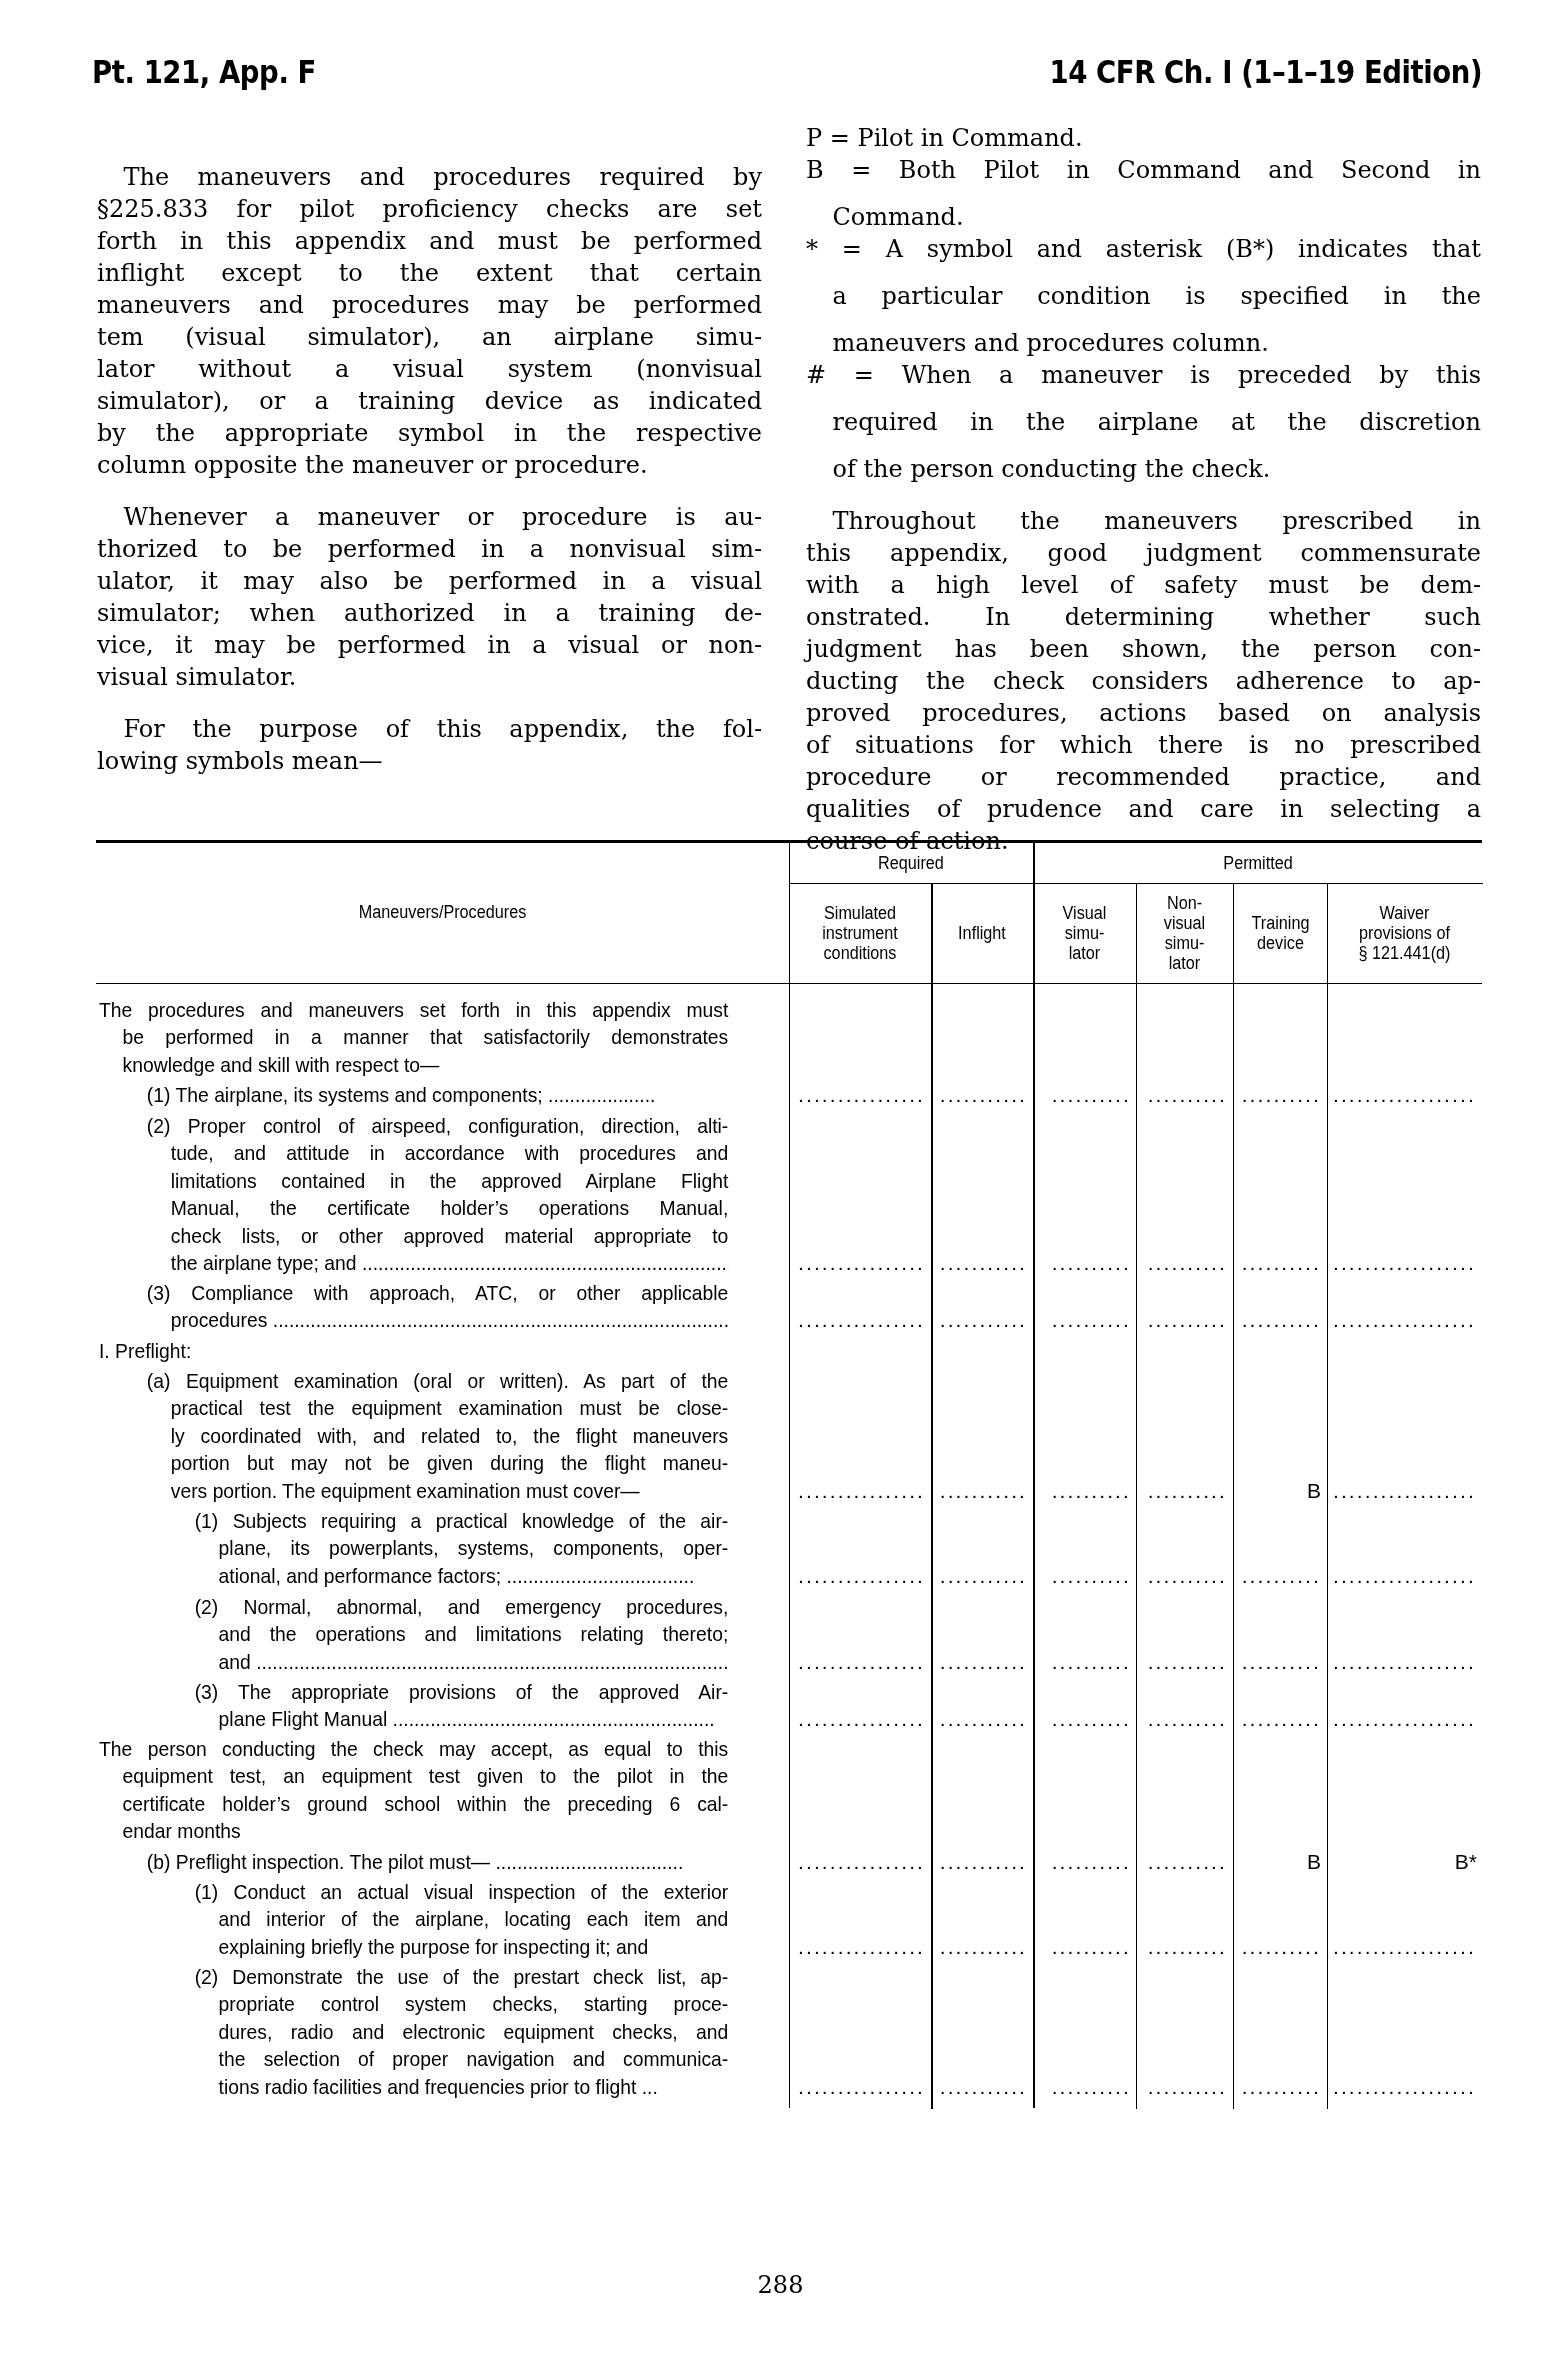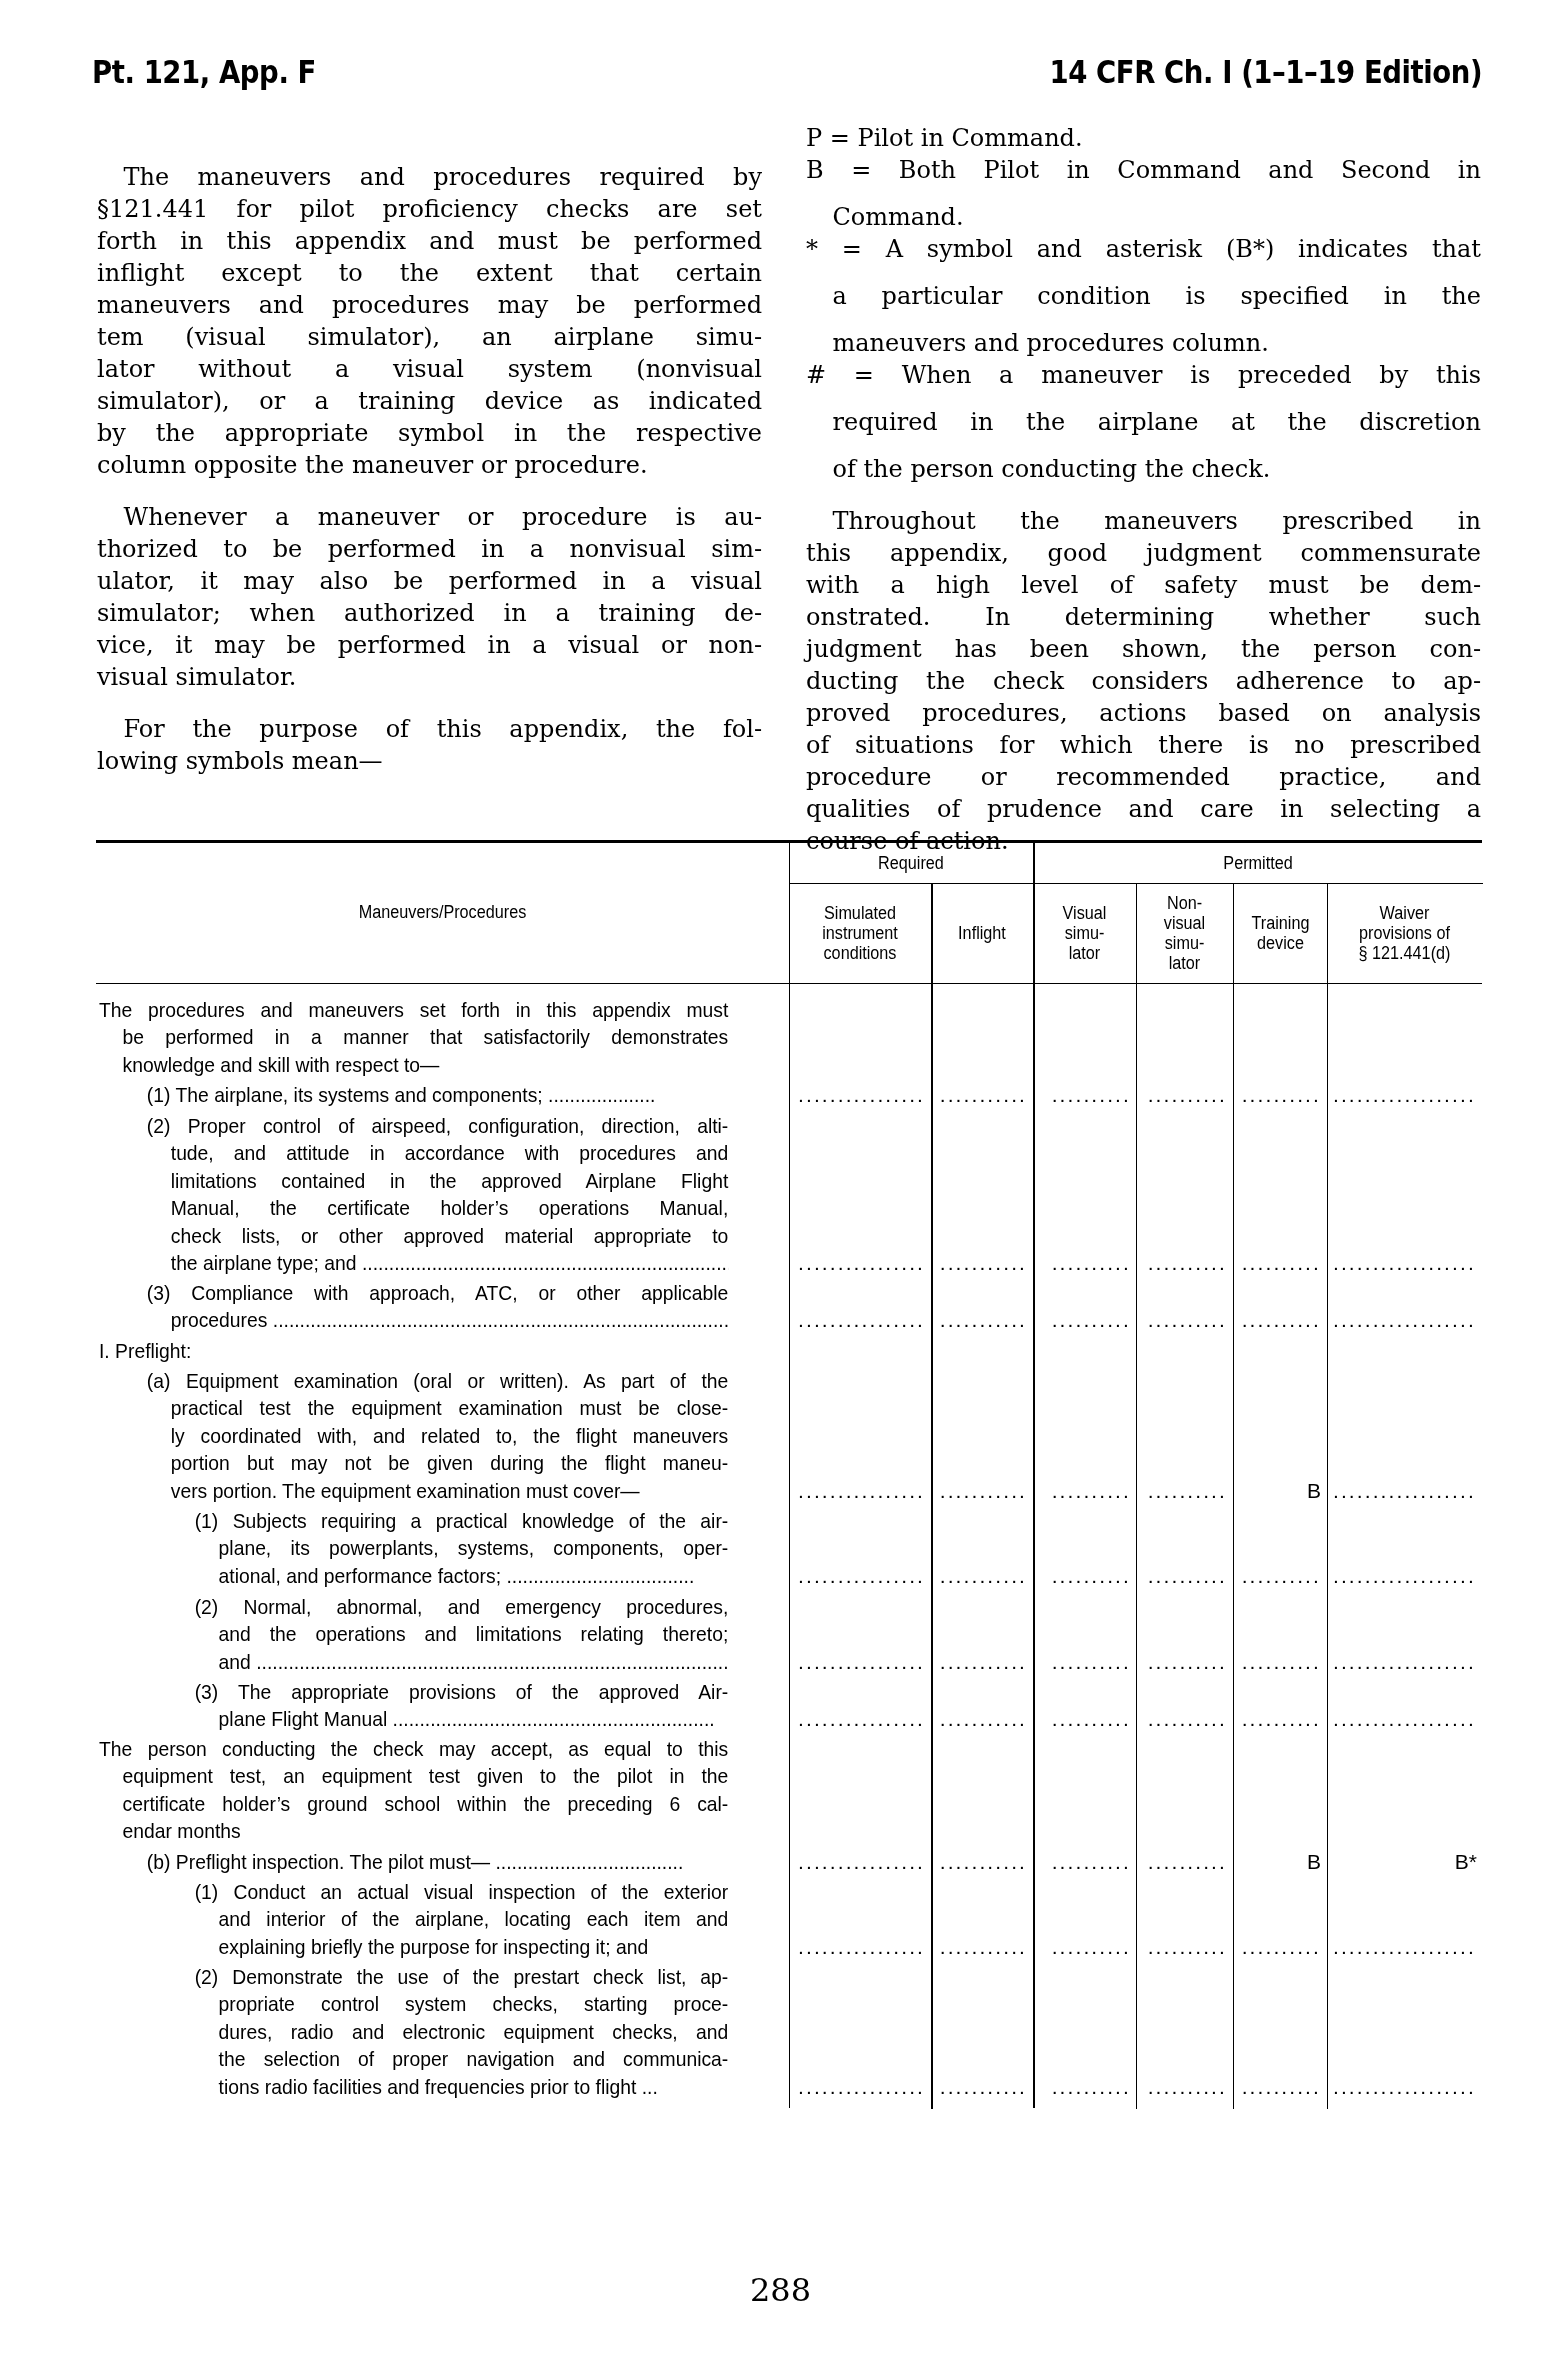--- a/index.html
+++ b/index.html
@@ -30,34 +30,34 @@
   .mtext .l.last { text-align-last: left; }
   .mtext .l.leader { text-align-last: left; overflow: hidden; }
   .lvl0 { padding-left: 0; }
   .lvl0c { padding-left: 25.6px; }
   .lvl1 { padding-left: 52px; }
   .lvl1c { padding-left: 78px; }
   .lvl2 { padding-left: 104px; }
   .lvl2c { padding-left: 130px; }
   .cell { position: absolute; font-size: 21px; line-height: 27.4px; text-align: right; white-space: nowrap; overflow: hidden; }
   .dots { letter-spacing: 2.1px; }
-  .page-num { position: absolute; left: 0; width: 1561px; top: 2271px; text-align: center; font-family: "DejaVu Serif", serif; font-size: 32px; }
+  .page-num { position: absolute; left: 0; width: 1561px; top: 2271px; text-align: center; font-family: "DejaVu Serif", serif; font-size: 24px; }
 </style>
 </head>
 <body>
 
 <div class="running-head rh-left">Pt. 121, App. F</div>
 <div class="running-head rh-right">14 CFR Ch. I (1–1–19 Edition)</div>
 
 <div class="col col-left">
   <div style="height:15px"></div>
   <div id="left-paras">
       <div>
         <span class="line indent">The maneuvers and procedures required by</span>
-        <span class="line">§121.441 for pilot proficiency checks are set</span>
+        <span class="line">§225.833 for pilot proficiency checks are set</span>
         <span class="line">forth in this appendix and must be performed</span>
         <span class="line">inflight except to the extent that certain</span>
         <span class="line">maneuvers and procedures may be performed</span>
         <span class="line">tem (visual simulator), an airplane simu-</span>
         <span class="line">lator without a visual system (nonvisual</span>
         <span class="line">simulator), or a training device as indicated</span>
         <span class="line">by the appropriate symbol in the respective</span>
         <span class="line last">column opposite the maneuver or procedure.</span>
       </div>
       <div>

